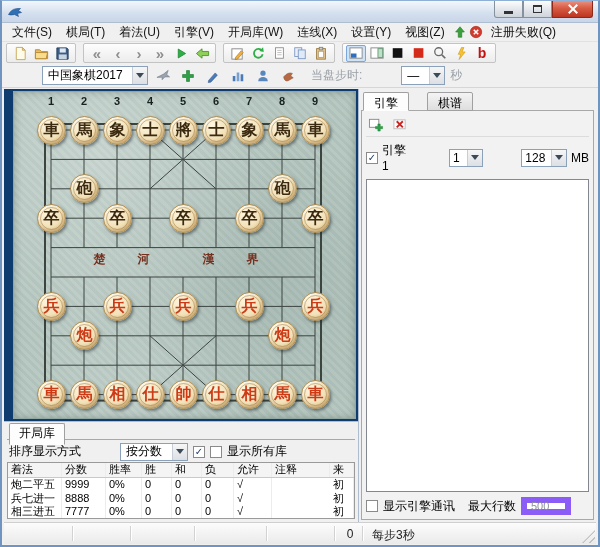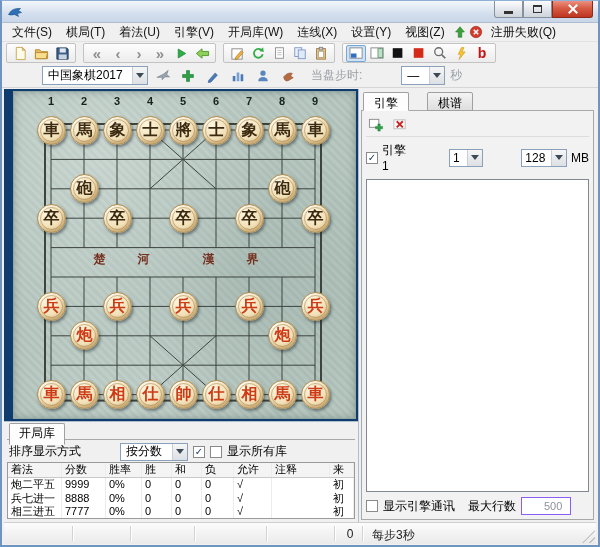--- a/index.html
+++ b/index.html
@@ -98,22 +98,22 @@
   .rtabs { height:20px; display:flex; padding:1px 2px 0; }
   .rtab { padding:2px 10px 3px; border:1px solid #a0a0a0; border-radius:2px 2px 0 0; margin-right:18px;
           background:linear-gradient(#f4f4f4,#dedede); position:relative; top:1px; }
   .rtab.active { background:#fdfdfd; border-bottom-color:#fdfdfd; z-index:2; }
   .rbody { flex:1; border:1px solid #a8a8a8; background:#f2f2f2; display:flex; flex-direction:column; padding:3px 4px 4px; }
   .ricons { display:flex; gap:4px; padding:2px 0 4px; border-bottom:1px solid #dcdcdc; }
   .ricon { width:20px; height:16px; display:flex; align-items:center; justify-content:center; }
   .engrow { display:flex; align-items:center; gap:4px; padding:5px 0 2px; }
   .elist { flex:1; background:#fff; border:1px solid #828790; margin-top:4px; }
   .ebottom { display:flex; align-items:center; gap:5px; padding-top:5px; }
-  .tinput { width:50px; height:18px; border:1px solid #8b5cf6; background:#fff; color:#8c9298;
-            padding:0 22px; font-size:11px; display:flex; align-items:center; }
+  .tinput { width:50px; height:18px; border:6px solid #8b5cf6; background:#fff; color:#8c9298;
+            padding:0 4px; font-size:11px; display:flex; align-items:center; }
 
   
   .statusbar { position:absolute; left:2px; top:521px; width:592px; height:22px;
                background:linear-gradient(#fcfcfc,#eaeaea); border-top:1px solid #cfcfcf; }
   .sdiv { position:absolute; top:3px; bottom:3px; width:1px; background:#d2d2d2; box-shadow:1px 0 0 #fff; }
   .stext { position:absolute; top:4px; color:#222;text-align:right; }
   .grip { position:absolute; right:1px; bottom:1px; width:13px; height:13px;
           background:repeating-linear-gradient(135deg,#c2c2c2 0 1.5px,transparent 1.5px 4.5px);
           clip-path:polygon(100% 0,100% 100%,0 100%); }
 </style>

